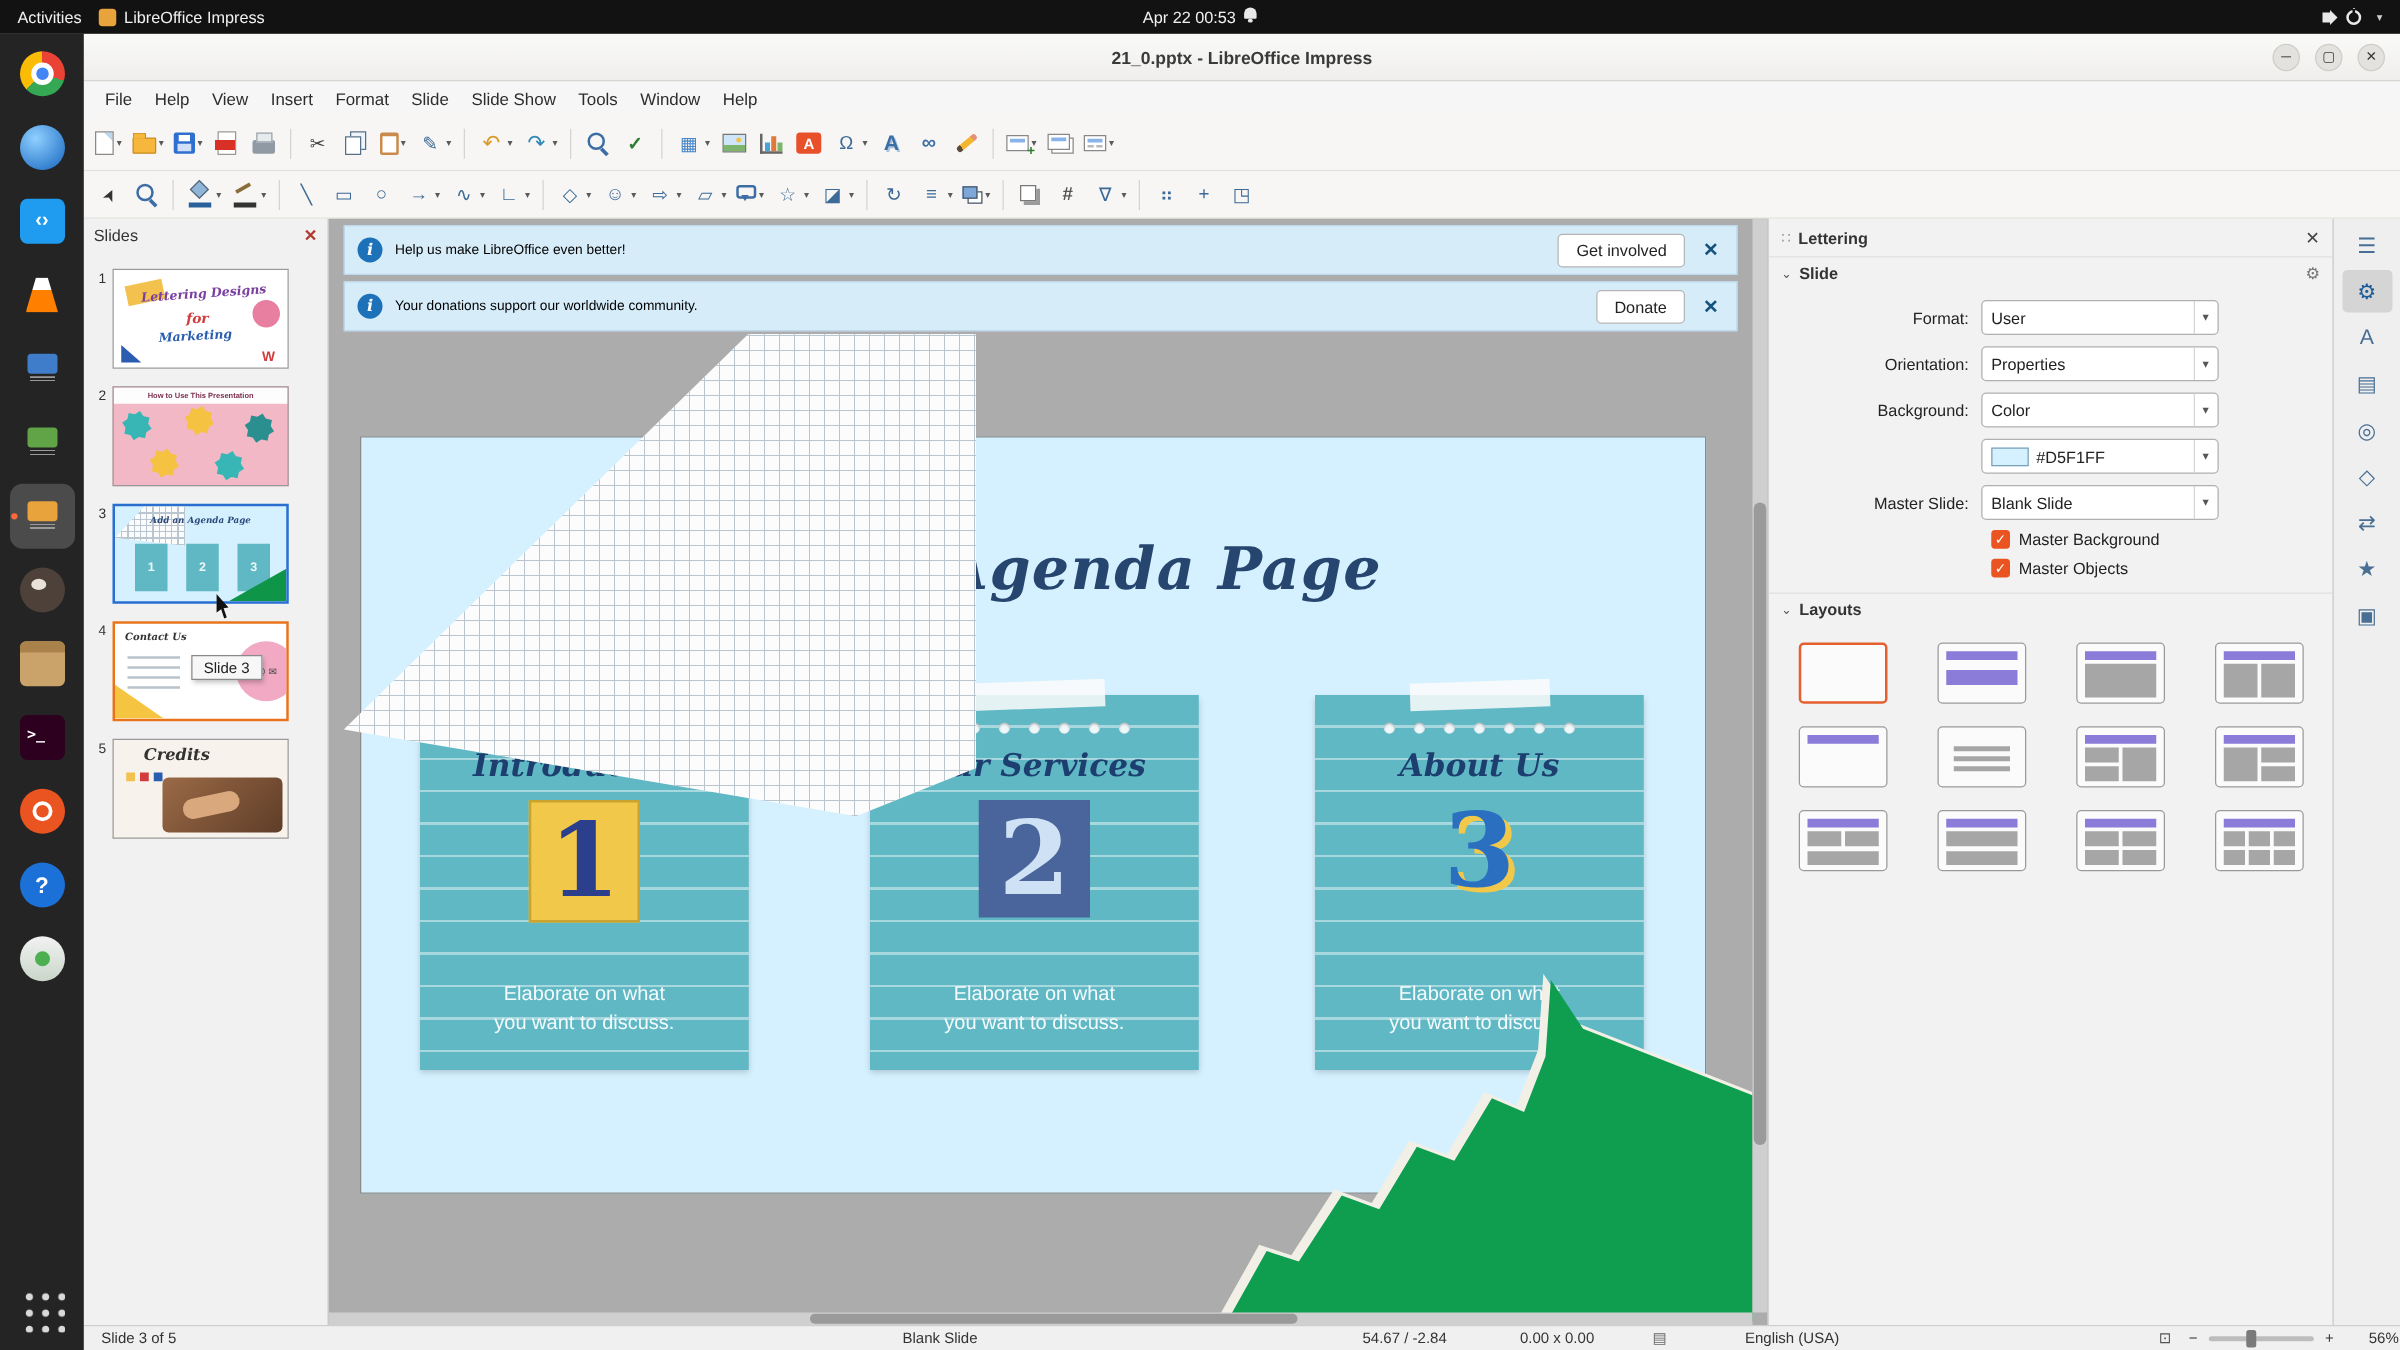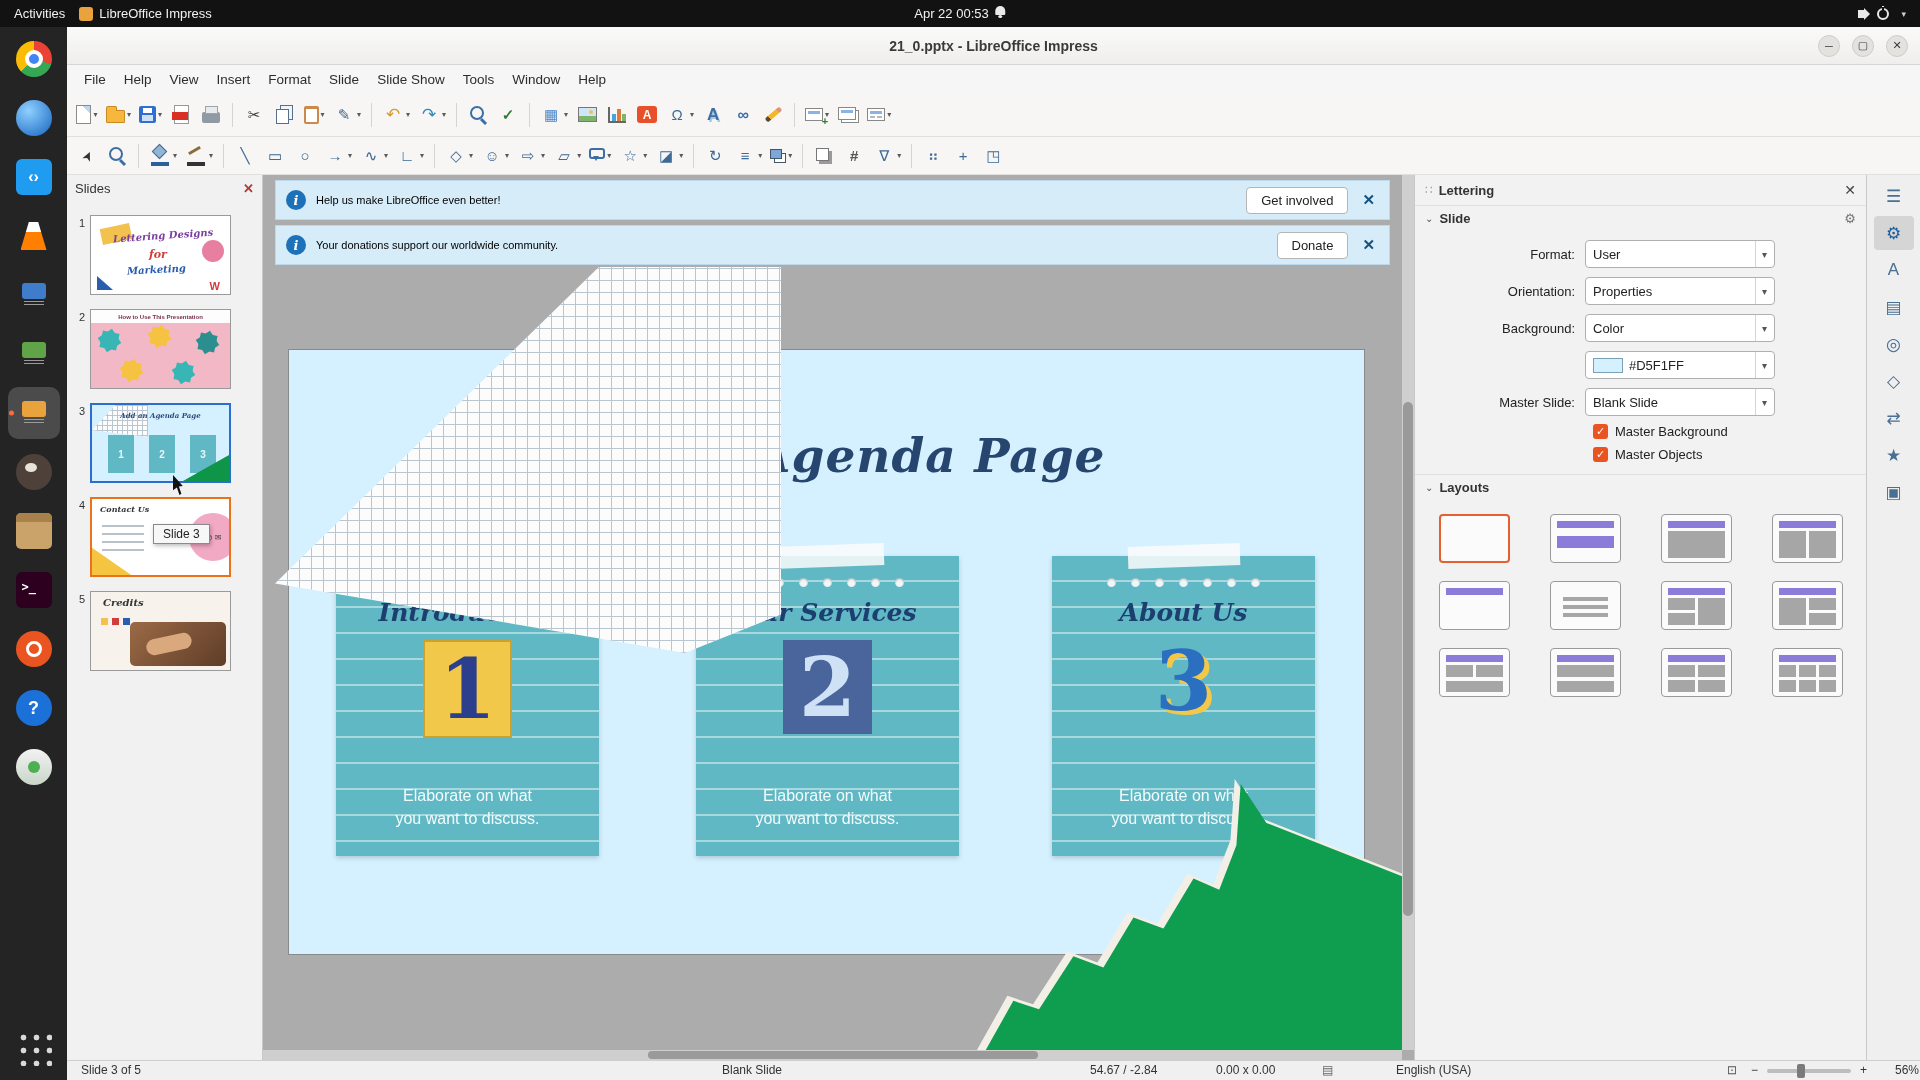--- a/index.html
+++ b/index.html
@@ -150,21 +150,21 @@
   .t3-title{position:absolute;left:0;right:0;top:6px;text-align:center;font-size:7px;color:#2c4a7c}
   .t3-card{position:absolute;top:30px;width:26px;height:38px;background:#5fb8c4;color:#ebf7f9;display:flex;align-items:center;justify-content:center;font-weight:bold;font-size:10px}
   .t3-green{position:absolute;right:0;bottom:0;width:46px;height:26px;background:#0e9547;clip-path:polygon(100% 0,100% 100%,0 100%)}
   
   .t4-title{position:absolute;left:8px;top:5px;font-size:8px;color:#333}
   .t4-line{position:absolute;left:10px;width:42px;height:2px;background:#b9c3cc}
   .t4-tri{position:absolute;left:0;bottom:0;width:56px;height:34px;background:#f5c542;clip-path:polygon(0 20%,0 100%,70% 100%)}
   .t4-circ{position:absolute;right:-8px;top:14px;width:48px;height:48px;border-radius:50%;background:#f2a9c4;display:flex;align-items:center;justify-content:center;font-size:8px;color:#444;gap:2px}
   
   .t5{background:#f7f3ec}
-  .t5-title{position:absolute;left:12px;top:5px;font-size:10px;color:#333}
+  .t5-title{position:absolute;left:24px;top:5px;font-size:13px;color:#333}
   .t5-sw{position:absolute;top:26px;width:7px;height:7px}
   .t5-photo{position:absolute;right:4px;bottom:4px;width:96px;height:44px;border-radius:5px;background:linear-gradient(135deg,#9a6a46,#5f3d28)}
   .t5-photo::after{content:"";position:absolute;left:16px;top:14px;width:46px;height:16px;background:#d9a87c;border-radius:8px;transform:rotate(-12deg)}
   .tooltip{position:absolute;left:86px;top:349px;background:#f7f7f7;border:1px solid #8a8a8a;padding:2px 9px;font-size:12px;color:#222;box-shadow:1px 2px 4px rgba(0,0,0,.25);z-index:12}
   .cursor{position:absolute;left:106px;top:300px;width:14px;height:20px;background:#111;clip-path:polygon(0 0,0 76%,28% 62%,46% 100%,60% 94%,42% 58%,70% 55%);z-index:13;filter:drop-shadow(0 0 1px #fff)}
 
   
   .canvas{flex:1;position:relative;background:#acacac;overflow:hidden}
   .infobar{position:absolute;left:12px;right:24px;height:40px;background:#d6ecf9;border:1px solid #bcd8ea;display:flex;align-items:center;gap:10px;padding:0 10px;z-index:10}
   .info-ico{width:20px;height:20px;border-radius:50%;background:#1c71b8;color:#fff;font-family:"DejaVu Serif",serif;font-style:italic;font-weight:bold;display:flex;align-items:center;justify-content:center;font-size:13px;flex:0 0 auto}

